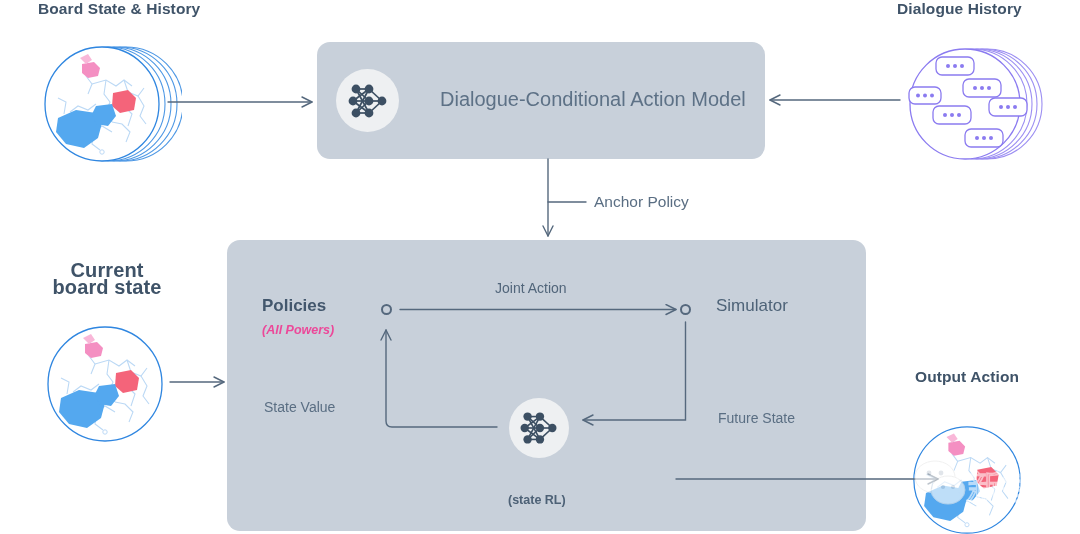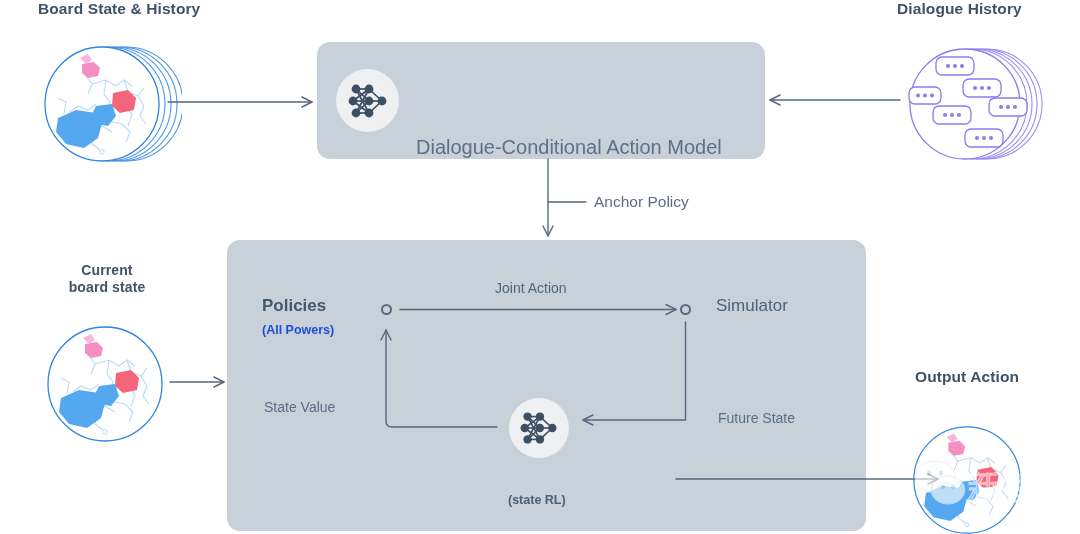--- a/index.html
+++ b/index.html
@@ -27,42 +27,43 @@
 
   
   .caption {
     font-size: 15.5px;
     font-weight: 700;
     color: #3f5368;
     letter-spacing: 0.1px;
     white-space: nowrap;
   }
   .caption.sub {
-    font-size: 14px;
+    font-size: 20px;
     line-height: 17px;
     text-align: center;
   }
   .box-title {
     font-size: 20px;
     font-weight: 400;
     color: #5d7186;
     white-space: nowrap;
   }
   .node-title {
     font-size: 17px;
     font-weight: 600;
     color: #43576d;
     white-space: nowrap;
   }
   .node-title.light { font-weight: 500; color: #4e6378; }
   .node-sub {
     font-size: 12.5px;
     font-weight: 600;
-    color: #1d4ed8;
-    white-space: nowrap;
+    color: #ec4899;
+    white-space: nowrap;
+    font-style: italic;
   }
   .edge-label {
     font-size: 14px;
     font-weight: 400;
     color: #5a6e83;
     white-space: nowrap;
   }
   .edge-label.strong { color: #51657a; }
   .big-label {
     font-size: 19px;
@@ -236,21 +237,21 @@
         <circle cx="6" cy="21" r="4.4"></circle>
         <circle cx="9" cy="33" r="4.4"></circle>
         <circle cx="22" cy="9" r="4.4"></circle>
         <circle cx="22" cy="21" r="4.4"></circle>
         <circle cx="22" cy="33" r="4.4"></circle>
         <circle cx="35" cy="21" r="4.4"></circle>
       </g>
     </svg>
   </div>
 
-  <div class="abs box-title" style="left:416px; top:88px;margin-top:48px;">Dialogue-Conditional Action Model</div>
+  <div class="abs box-title" style="left:440px; top:88px;">Dialogue-Conditional Action Model</div>
 
   <div class="abs edge-label" style="left:594px; top:193px; font-size:15.5px;">Anchor Policy</div>
 
   <div class="abs caption sub" style="left:46px; top:262px; width:122px;">
     <div>Current</div>
     <div>board state</div>
   </div>
 
   <div class="abs art" style="left:46px; top:325px; width:118px; height:118px;">
     <svg width="118" height="118" viewBox="0 0 118 118">

